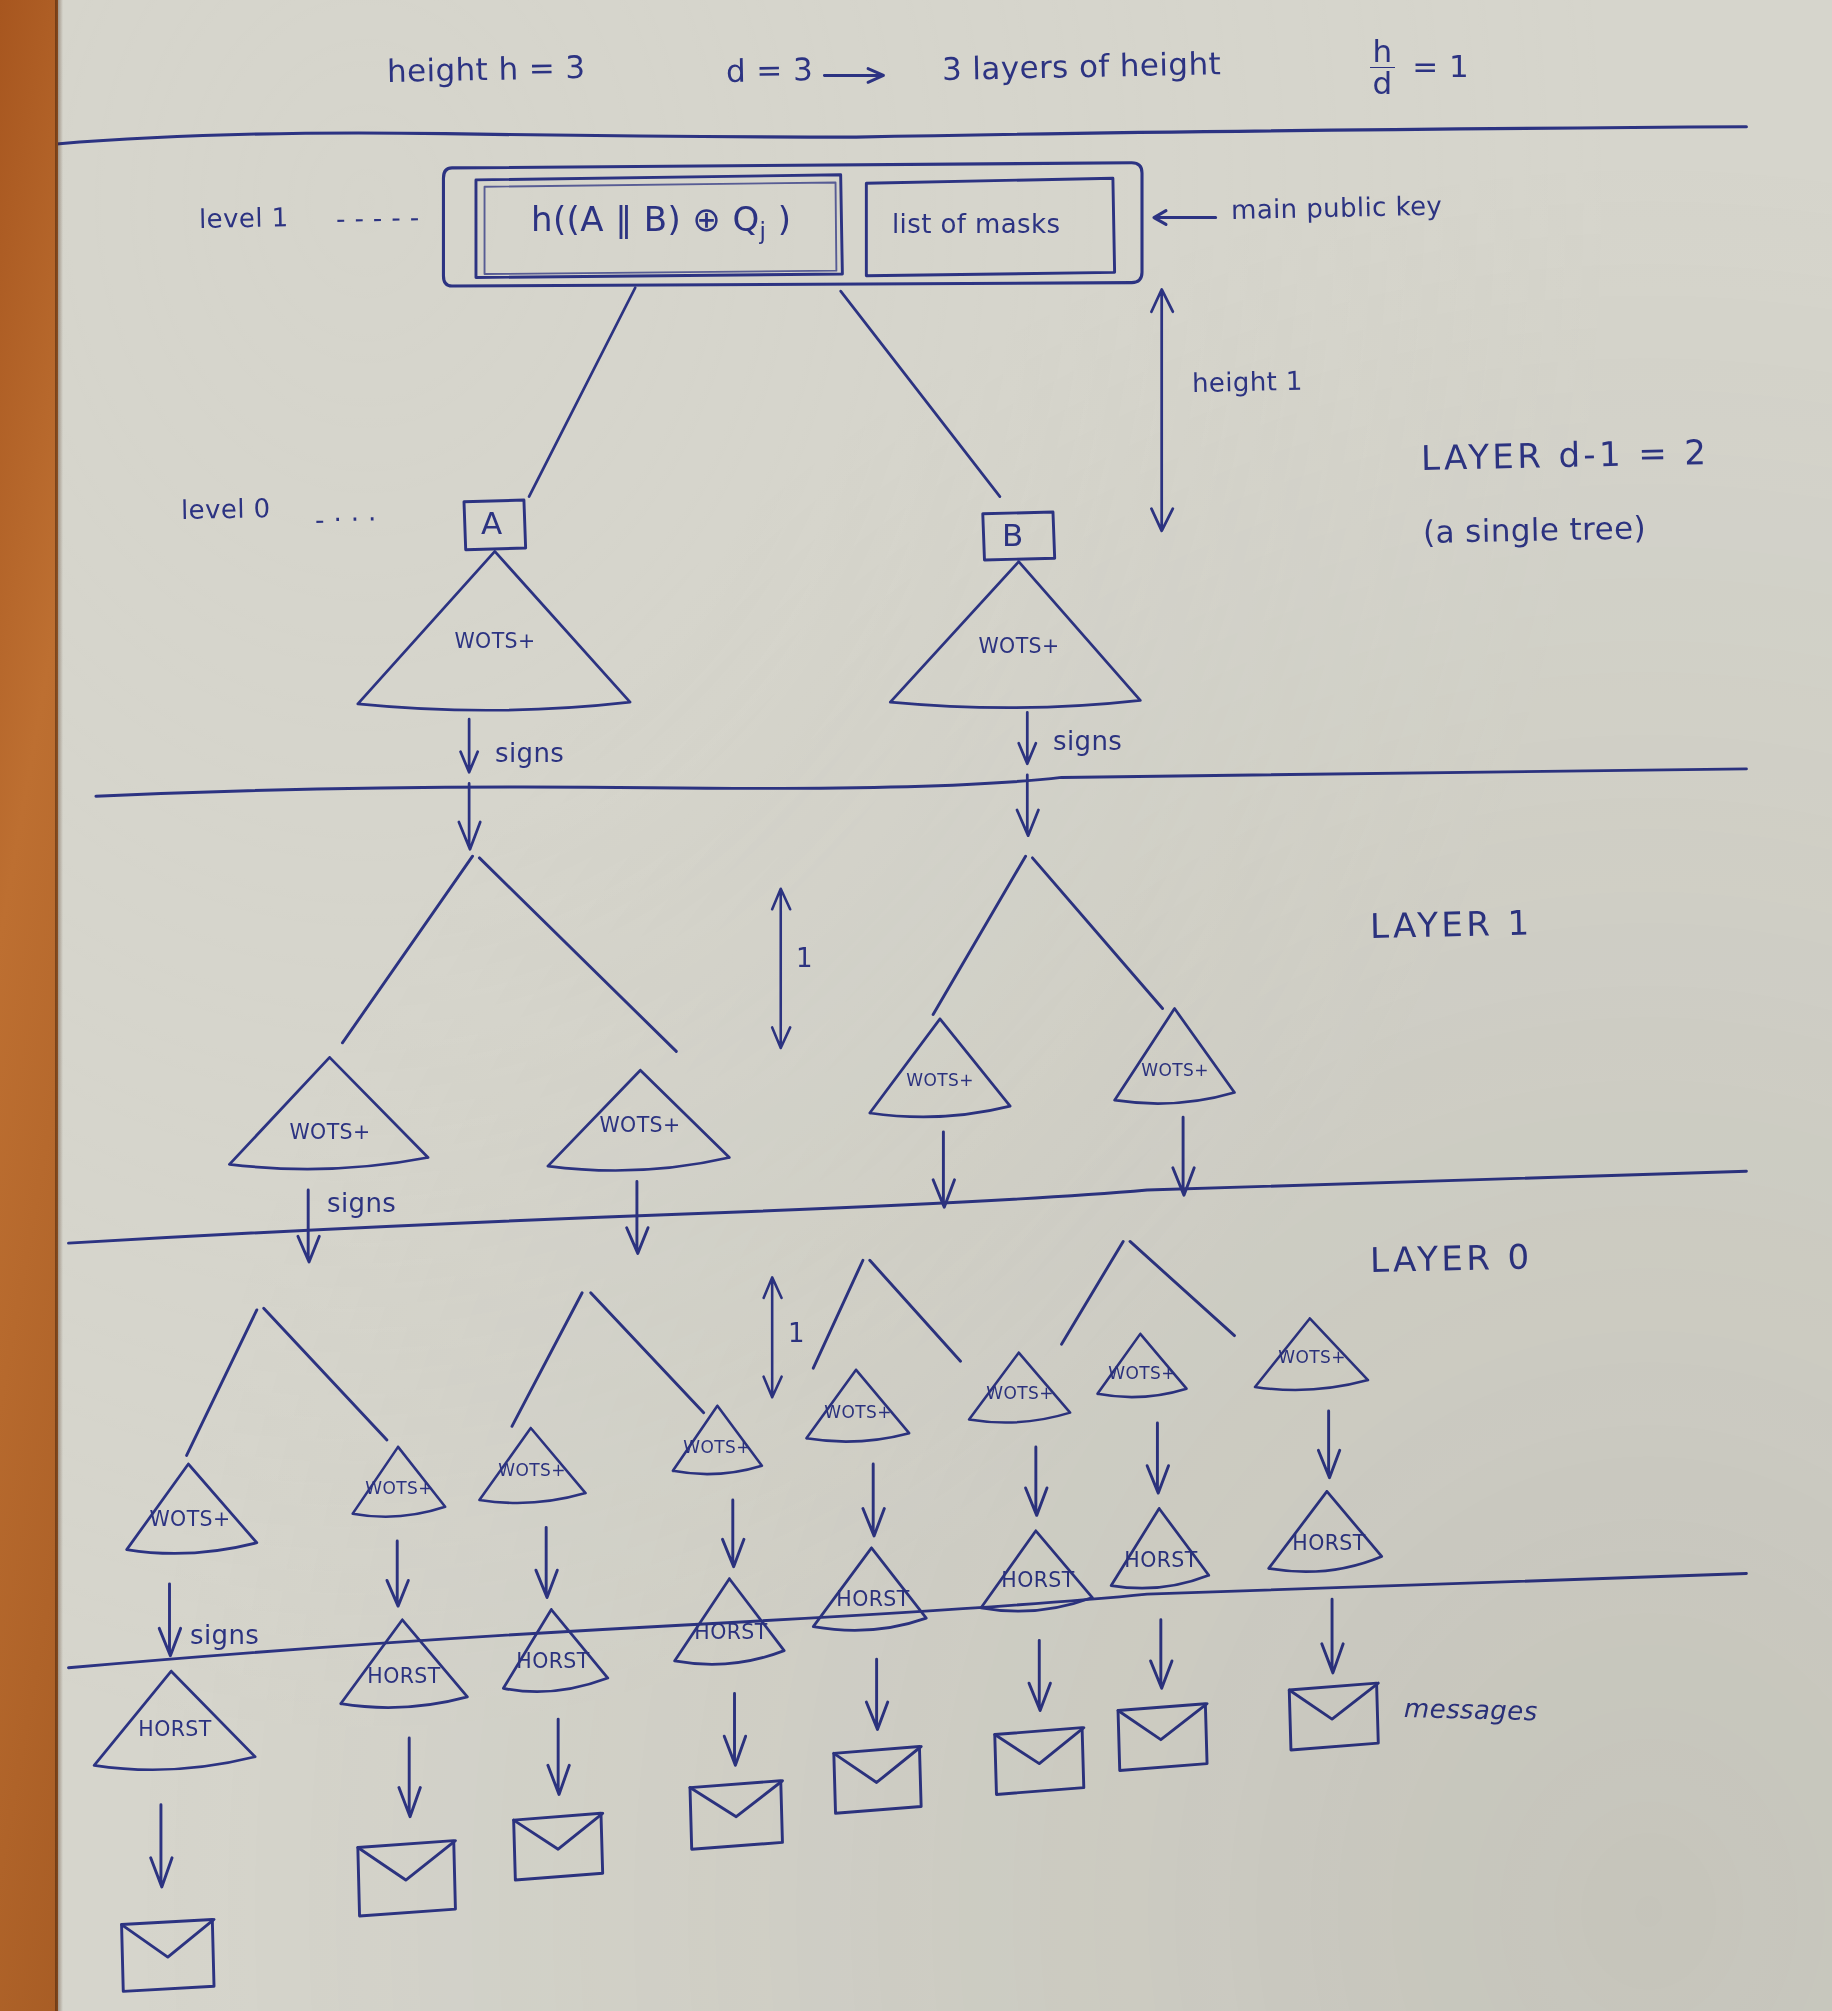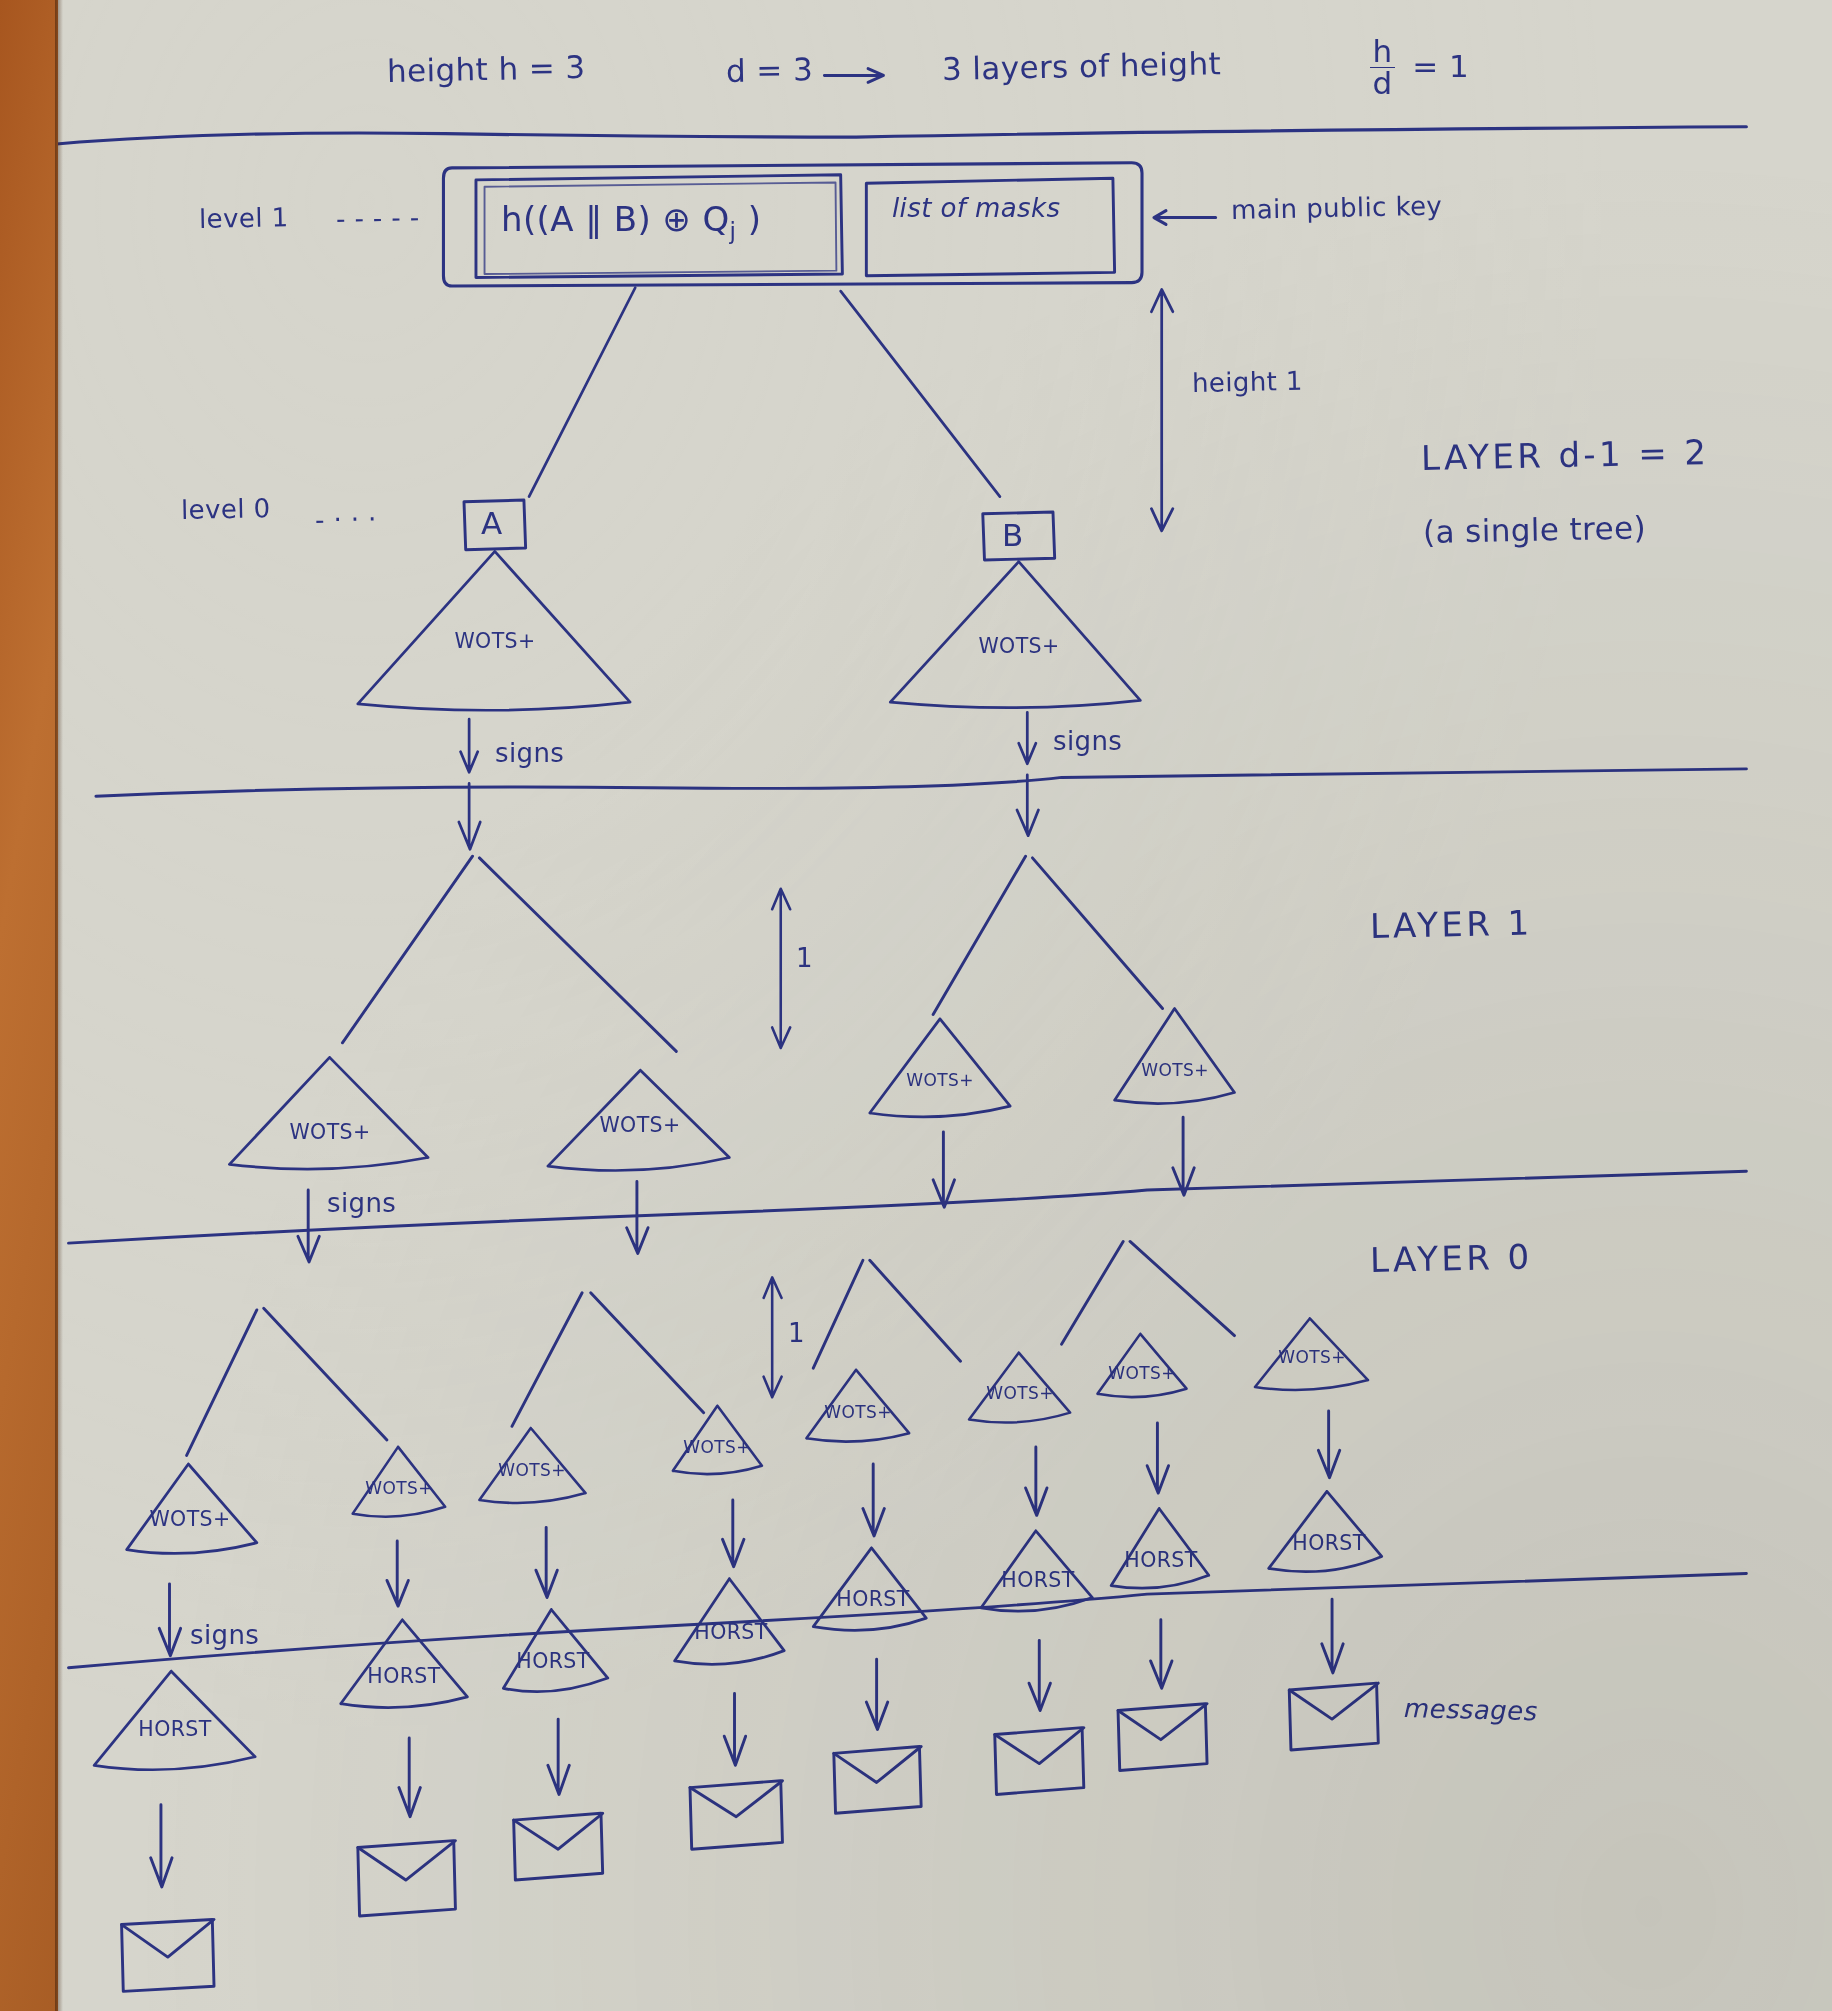--- a/index.html
+++ b/index.html
@@ -196,25 +196,25 @@
     <span class="frac">
       <span class="n">h</span>
       <span class="d">d</span>
     </span>
     <span style="margin-left:6.8px;">= 1</span>
   </div>
 
   <div class="hw md rot" style="left:199px;top:204px;">level 1</div>
   <div class="hw md rot" style="left:336px;top:204px;">- - - - -</div>
 
-  <div class="hw xl" style="left:501px;top:199px;">
+  <div class="hw xl" style="left:531px;top:199px;">
     <span>h((A ‖ B) ⊕ Q</span><span class="sub">j</span><span> )</span>
   </div>
 
-  <div class="hw md" style="left:892px;top:193px;font-style:italic;">list of masks</div>
+  <div class="hw md" style="left:892px;top:209px;">list of masks</div>
 
   <div class="hw md rot" style="left:1231px;top:195px;">main public key</div>
 
   <div class="hw md rot" style="left:1192px;top:368px;">height 1</div>
 
   <div class="hw xl caps rot" style="left:1421px;top:438px;">LAYER d-1 = 2</div>
   <div class="hw lg rot" style="left:1423px;top:514px;">(a single tree)</div>
 
   <div class="hw md rot" style="left:181px;top:495px;">level 0</div>
   <div class="hw md rot" style="left:315px;top:505px;">- · · ·</div>

